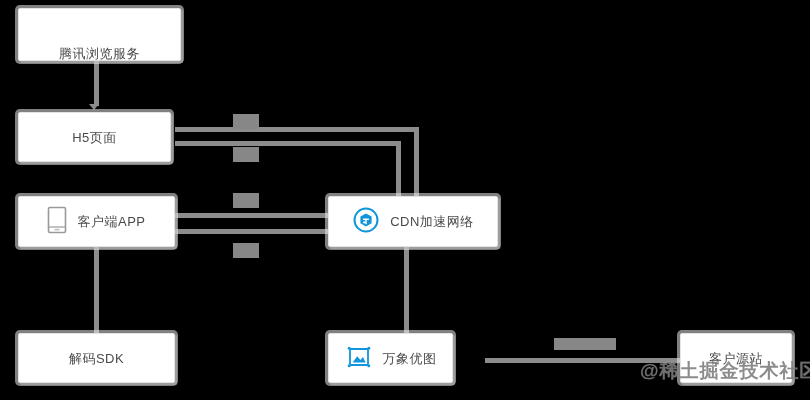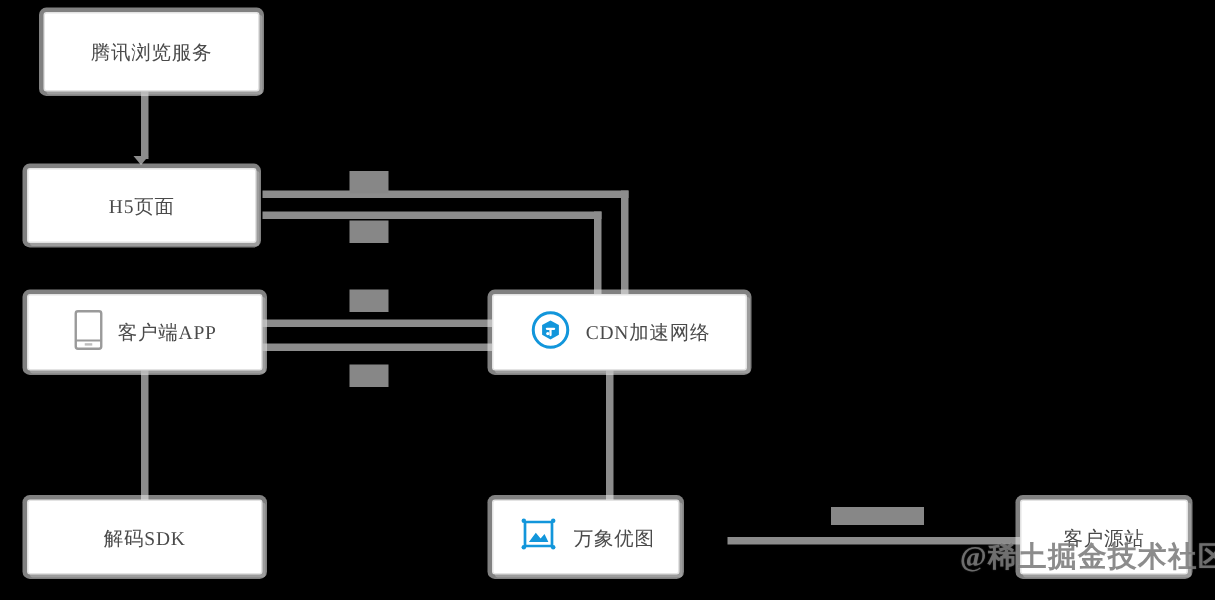--- a/index.html
+++ b/index.html
@@ -6,21 +6,21 @@
     margin: 0;
     padding: 0;
     background: #000;
   }
   #canvas {
     position: relative;
     width: 810px;
     height: 400px;
     background: #000000;
     overflow: hidden;
-    font-family: Liberation Serif, serif;
+    font-family: Liberation Sans, sans-serif;
   }
 
   
   .node {
     position: absolute;
     box-sizing: border-box;
     background: #ffffff;
     border: 1px solid #e3e3e3;
     border-radius: 2px;
     display: flex;
@@ -110,21 +110,21 @@
 
   
   <div class="redaction" style="left:233px; top:114px; width:26px; height:15px;"></div>
   <div class="redaction" style="left:233px; top:147px; width:26px; height:15px;"></div>
   <div class="redaction" style="left:233px; top:193px; width:26px; height:15px;"></div>
   <div class="redaction" style="left:233px; top:243px; width:26px; height:15px;"></div>
   <div class="redaction" style="left:554px; top:338px; width:62px; height:12px;"></div>
 
   
 
-  <div class="node" style="left:29px; top:8px; width:144px; height:53px;">
+  <div class="node" style="left:18px; top:8px; width:163px; height:53px;align-items:flex-end;">
     <span class="label">腾讯浏览服务</span>
   </div>
 
   <div class="node" style="left:18px; top:112px; width:153px; height:50px;">
     <span class="label">H5页面</span>
   </div>
 
   <div class="node" style="left:18px; top:196px; width:157px; height:51px;">
     <span class="icon">
       <svg width="20" height="28" viewBox="0 0 20 28">

